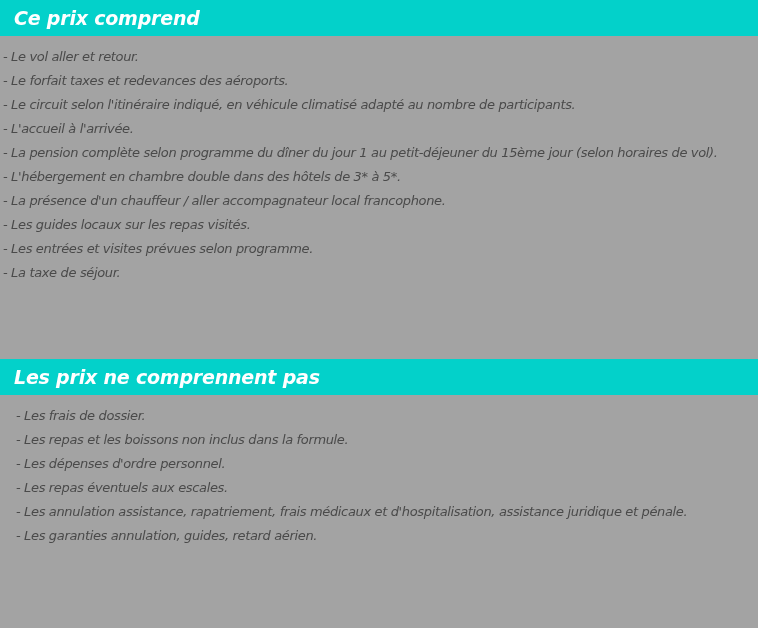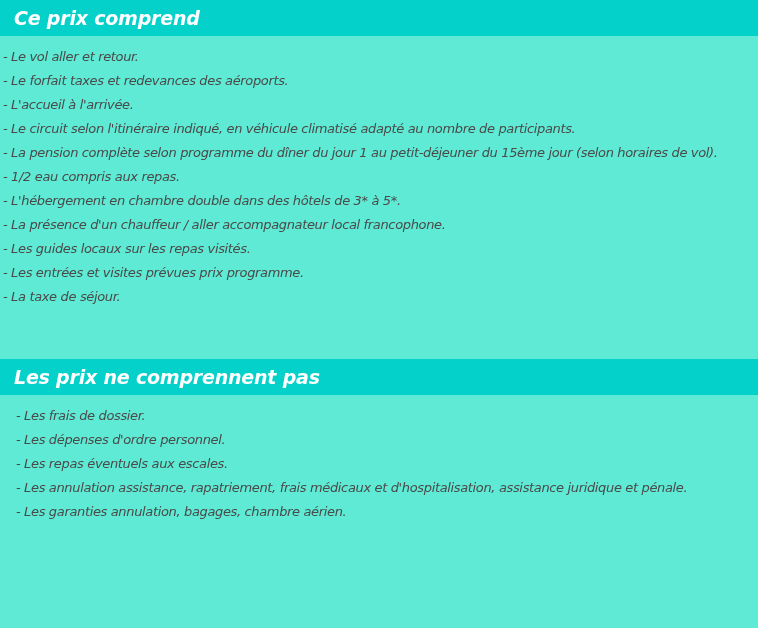--- a/index.html
+++ b/index.html
@@ -10,21 +10,21 @@
     width: 758px;
     height: 628px;
     background: #ffffff;
     font-family: "Liberation Sans", sans-serif;
     overflow: hidden;
   }
   .page {
     width: 758px;
     height: 628px;
     position: relative;
-    background: #5eead4;
+    background: #a3a3a3;
   }
   .section-header {
     width: 758px;
     height: 36px;
     background: #03d1ca;
     display: flex;
     align-items: center;
     box-sizing: border-box;
     padding-left: 14px;
   }
@@ -69,40 +69,40 @@
 
 <div class="page">
 
   <section>
     <div class="section-header">
       <span class="section-header-title">Ce prix comprend</span>
     </div>
     <div class="section-body" id="section-included-body">
       <div class="list-item">- Le vol aller et retour.</div>
       <div class="list-item">- Le forfait taxes et redevances des aéroports.</div>
+      <div class="list-item">- Le circuit selon l'itinéraire indiqué, en véhicule climatisé adapté au nombre de participants.</div>
       <div class="list-item">- L'accueil à l'arrivée.</div>
-      <div class="list-item">- Le circuit selon l'itinéraire indiqué, en véhicule climatisé adapté au nombre de participants.</div>
       <div class="list-item">- La pension complète selon programme du dîner du jour 1 au petit-déjeuner du 15ème jour (selon horaires de vol).</div>
-      <div class="list-item">- 1/2 eau compris aux repas.</div>
       <div class="list-item">- L'hébergement en chambre double dans des hôtels de 3* à 5*.</div>
       <div class="list-item">- La présence d'un chauffeur / aller accompagnateur local francophone.</div>
       <div class="list-item">- Les guides locaux sur les repas visités.</div>
-      <div class="list-item">- Les entrées et visites prévues prix programme.</div>
+      <div class="list-item">- Les entrées et visites prévues selon programme.</div>
       <div class="list-item">- La taxe de séjour.</div>
     </div>
   </section>
 
   <div class="spacer-between"></div>
 
   <section>
     <div class="section-header">
       <span class="section-header-title">Les prix ne comprennent pas</span>
     </div>
     <div class="section-body" id="section-excluded-body">
       <div class="list-item">- Les frais de dossier.</div>
+      <div class="list-item">- Les repas et les boissons non inclus dans la formule.</div>
       <div class="list-item">- Les dépenses d'ordre personnel.</div>
       <div class="list-item">- Les repas éventuels aux escales.</div>
       <div class="list-item">- Les annulation assistance, rapatriement, frais médicaux et d'hospitalisation, assistance juridique et pénale.</div>
-      <div class="list-item">- Les garanties annulation, bagages, chambre aérien.</div>
+      <div class="list-item">- Les garanties annulation, guides, retard aérien.</div>
     </div>
   </section>
 
 </div>
 
 </body></html>

